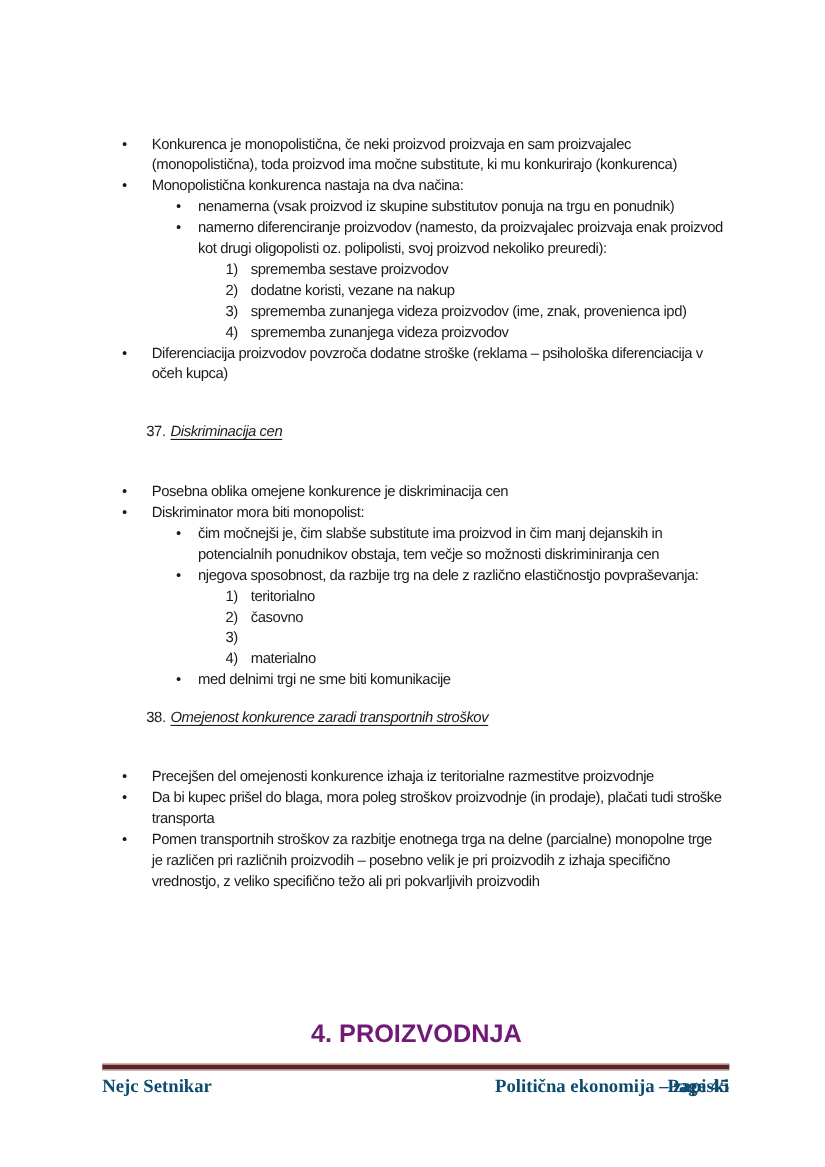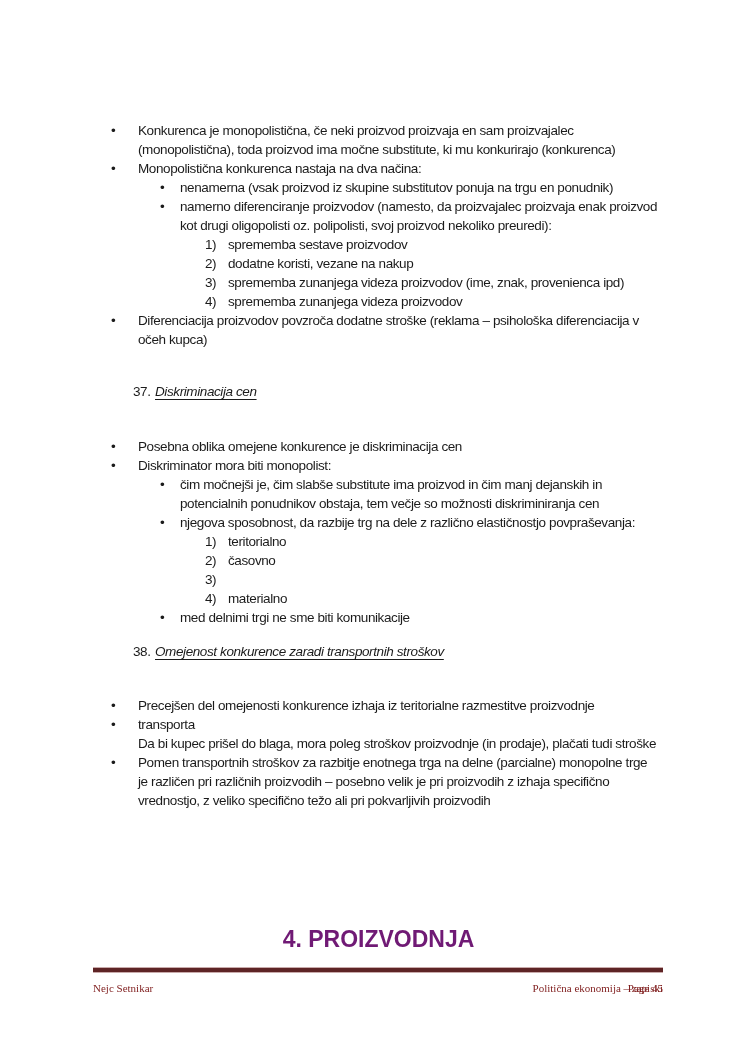--- a/index.html
+++ b/index.html
@@ -26,21 +26,21 @@
   .sec2 { margin-top:36px; }
   .h38 { margin-top:15px; }
   .sec3 { margin-top:35px; }
   .chapter {
     margin:115px 0 0 0; text-align:center;
     color:#701a75; font-size:23px; font-weight:bold; line-height:28px;
     letter-spacing:0;
   }
   .footer {
     position:absolute; left:93px; right:87px; top:967px;
-    font-family:"Liberation Serif", serif; font-size:11px; color:#7f1d1d;
+    font-family:"Liberation Serif", serif; font-size:17px; color:#0c4a6e;font-weight:bold;
   }
   .rule {
     height:4px; background:#5e2425;
     border-top:1px solid #c9abab; border-bottom:1px solid #c9abab;
   }
   .frow { position:relative; margin-top:5px; height:20px; line-height:20px; }
   .f-left  { position:absolute; left:0; top:0; }
   .f-center{ position:absolute; left:0; right:0; top:0; text-align:right; }
   .f-right { position:absolute; right:0; top:0; }
 </style>
@@ -174,22 +174,22 @@
     <div class="sec3">
       <div class="li lvl1">
         <span class="marker">•</span>
         <span class="txt">
           <span class="ln">Precejšen del omejenosti konkurence izhaja iz teritorialne razmestitve proizvodnje</span>
         </span>
       </div>
       <div class="li lvl1">
         <span class="marker">•</span>
         <span class="txt">
+          <span class="ln">Da bi kupec prišel do blaga, mora poleg stroškov proizvodnje (in prodaje), plačati tudi stroške</span>
           <span class="ln">transporta</span>
-          <span class="ln">Da bi kupec prišel do blaga, mora poleg stroškov proizvodnje (in prodaje), plačati tudi stroške</span>
         </span>
       </div>
       <div class="li lvl1">
         <span class="marker">•</span>
         <span class="txt">
           <span class="ln">Pomen transportnih stroškov za razbitje enotnega trga na delne (parcialne) monopolne trge</span>
           <span class="ln">je različen pri različnih proizvodih – posebno velik je pri proizvodih z izhaja specifično</span>
           <span class="ln">vrednostjo, z veliko specifično težo ali pri pokvarljivih proizvodih</span>
         </span>
       </div>

